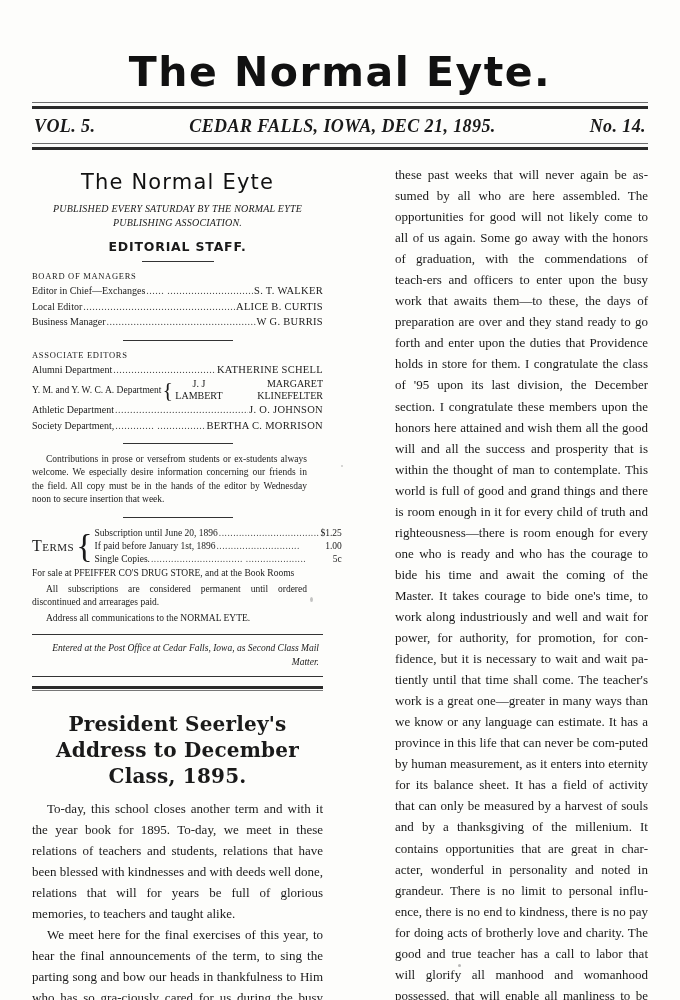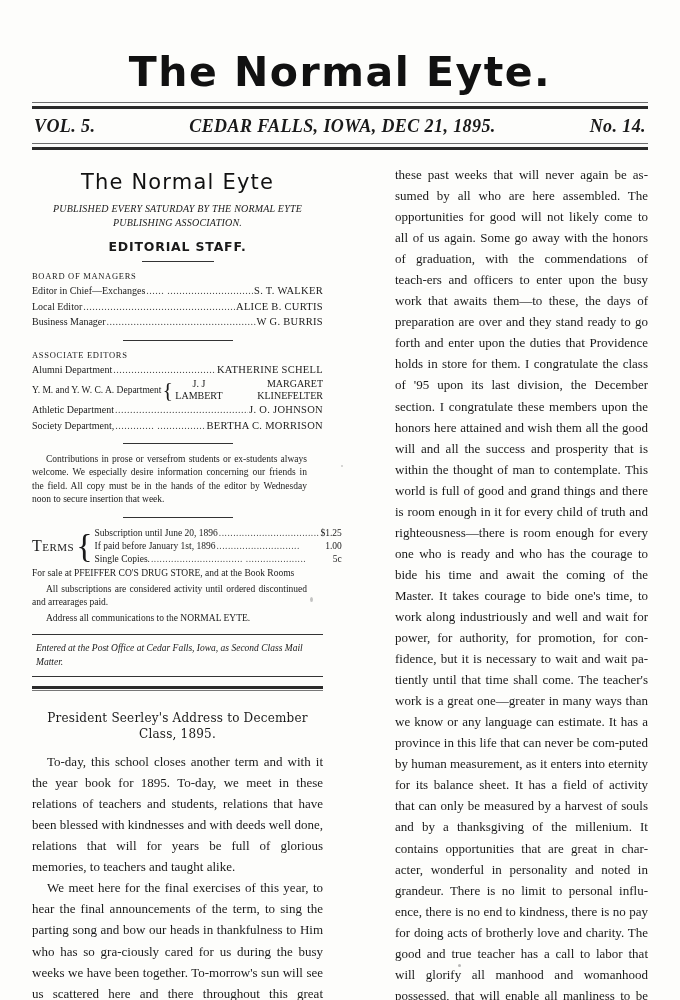--- a/index.html
+++ b/index.html
@@ -203,43 +203,43 @@
     flex: 1 1 auto;
     overflow: hidden;
     white-space: nowrap;
     color: #444;
     letter-spacing: 0.5px;
     margin: 0 1px;
   }
   .terms-line .t-price { flex: 0 0 auto; }
 
   .entered {
-    text-align: left;
+    text-align: right;
     font-style: italic;
     font-size: 9.5px;
     line-height: 1.4;
     padding: 7px 4px 7px 4px;
     border-top: 1px solid #333;
     border-bottom: 1px solid #333;
     margin-top: 9px;
   }
 
   .thick-rule {
     border-top: 3px solid #2b2b2b;
     border-bottom: 1px solid #777;
     height: 1px;
     margin: 9px 0 0 0;
   }
 
   
   .art-head {
     text-align: center;
     font-family: "DejaVu Serif", serif;
-    font-weight: normal;
-    font-size: 12px;
+    font-weight: bold;
+    font-size: 20px;
     line-height: 1.3;
     letter-spacing: 0.2px;
     margin: 20px 0 9px 0;
   }
   .body-p {
     font-size: 13px;
     line-height: 1.62;
     text-align: justify;
     text-indent: 15px;
     margin: 0;
@@ -349,21 +349,21 @@
           </span>
           <span class="terms-line">
             <span class="t-label">Single Copies.</span>
             <span class="t-dots">................................ .....................</span>
             <span class="t-price">5c</span>
           </span>
         </span>
       </div>
 
       <p class="note">For sale at PFEIFFER CO'S DRUG STORE, and at the Book Rooms</p>
-      <p class="note indent">All  subscriptions  are  considered  activity  until  ordered discontinued and arrearages paid.</p>
+      <p class="note indent">All  subscriptions  are  considered  permanent  until  ordered discontinued and arrearages paid.</p>
       <p class="note indent">Address all communications to the NORMAL EYTE.</p>
 
       <div class="entered">Entered at  the Post Office at Cedar Falls, Iowa, as Second Class Mail Matter.</div>
 
       <div class="thick-rule"></div>
 
       <div class="art-head">President Seerley's Address to December Class, 1895.</div>
 
       <p class="body-p">To-day, this  school  closes another  term and with it the  year  book  for  1895.   To-day, we meet in these relations of  teachers and students, relations that have been blessed with kindnesses and with deeds well done, relations that will for years  be full of  glorious  memories,  to  teachers and taught alike.</p>
       <p class="body-p">We meet here for the  final  exercises  of  this year,  to  hear  the  final  announcements  of  the term,  to  sing  the  parting  song  and  bow  our heads in  thankfulness  to  Him  who has so gra-ciously cared for us during  the  busy  weeks we have  been  together.   To-morrow's  sun  will  see us scattered here and there throughout this great commonwealth,  in  our  homes,  with  our  holiday friends, enjoying  the  rest of our vacation.   We break bonds to-day  that have  united us  during</p>

